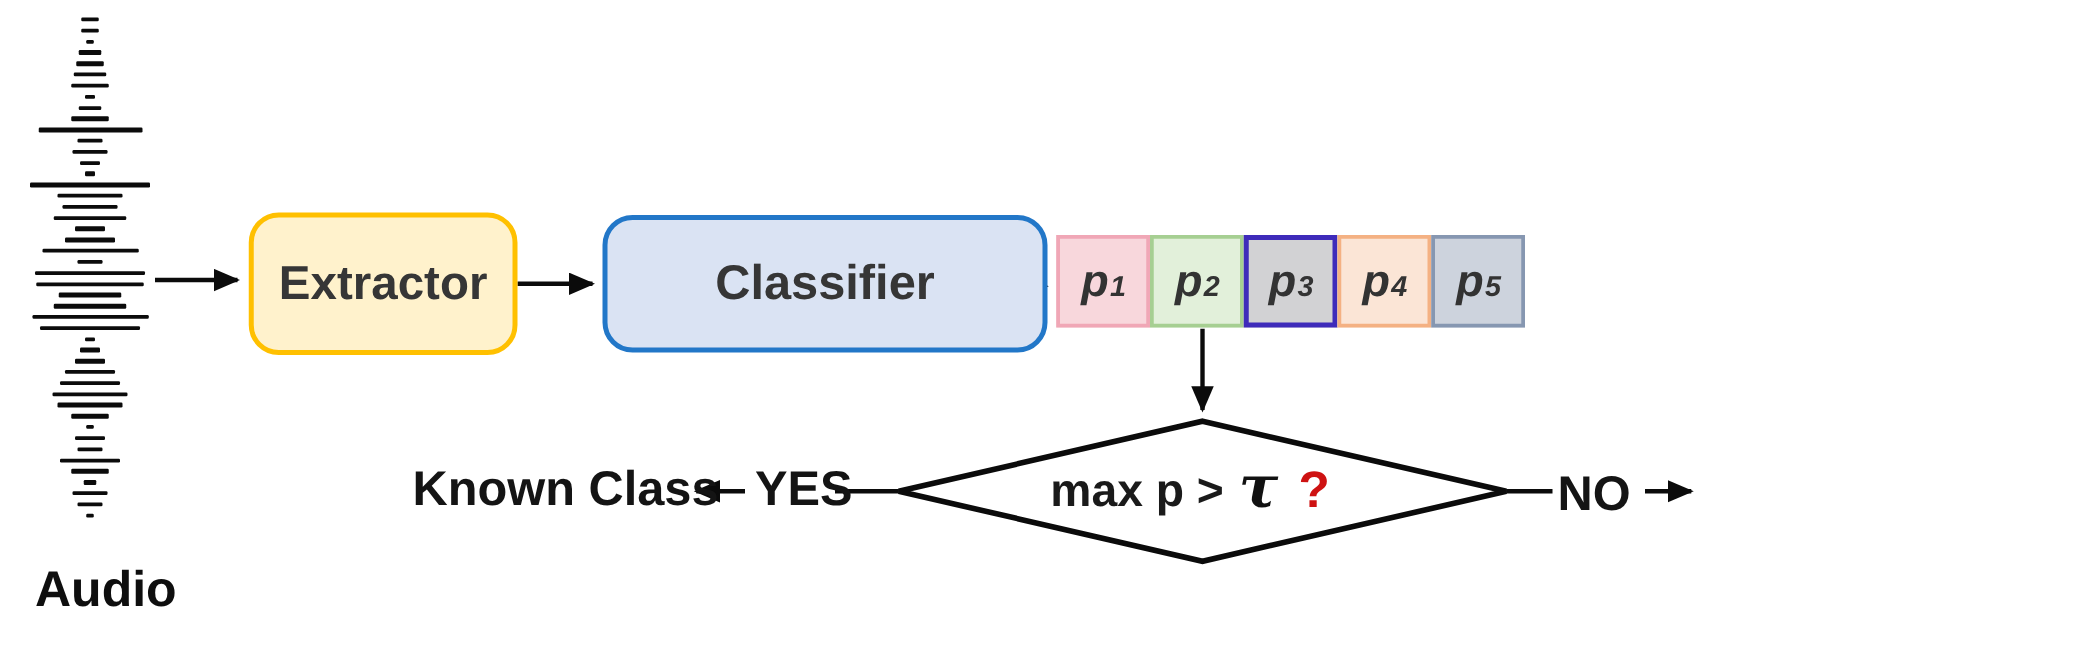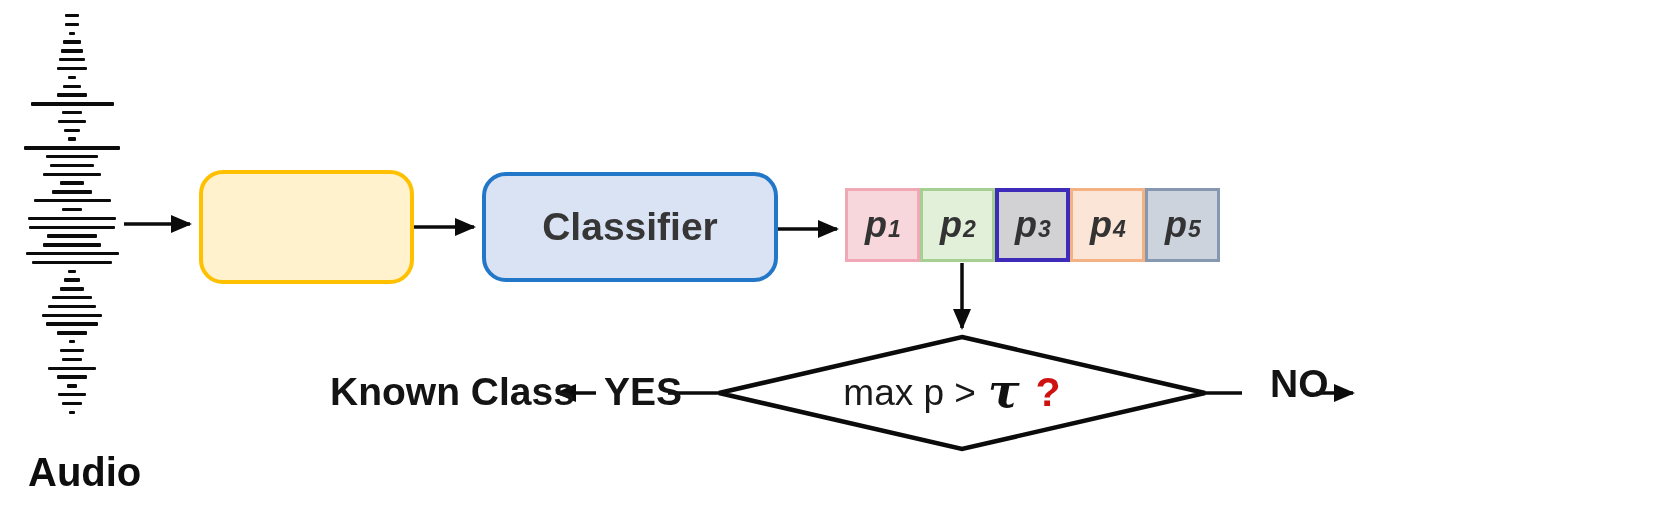--- a/index.html
+++ b/index.html
@@ -16,42 +16,42 @@
   .audio-label{
     position:absolute;left:28px;top:450px;font-size:40px;font-weight:bold;color:#0e0e0e;
   }
   
   .proc-box{
     position:absolute;box-sizing:border-box;border:4px solid;border-radius:24px;
     display:flex;align-items:center;justify-content:center;text-align:center;
     font-weight:bold;color:#363636;
   }
   .feature-box{left:199px;top:170px;width:215px;height:114px;font-size:38px;line-height:1.22;}
-  .classifier-box{left:482px;top:172px;width:296px;height:110px;font-size:39px;}
+  .classifier-box{left:482px;top:172px;width:356px;height:110px;font-size:39px;}
   
   .p-row{position:absolute;left:845px;top:188px;display:flex;}
   .p-box{
     box-sizing:border-box;width:75px;height:74px;border:3px solid;
     display:flex;align-items:center;justify-content:center;
     font-size:36px;font-weight:bold;font-style:italic;color:#333333;
   }
   .p-box:nth-child(3){border-width:4px;}
   .p-box sub{font-size:23px;font-style:italic;line-height:0;position:relative;top:4px;left:1px;}
   
   .connectors{position:absolute;left:0;top:0;width:1660px;height:525px;}
   
   .flow-label{
     position:absolute;transform:translateY(-50%);white-space:nowrap;
     font-weight:bold;font-size:39px;color:#141414;
   }
   .diamond-text{
     position:absolute;left:952px;top:392px;transform:translate(-50%,-50%);
     white-space:nowrap;display:flex;align-items:center;
   }
-  .cond-prefix{font-size:37px;font-weight:normal;color:#1a1a1a;}
+  .cond-prefix{font-size:37px;font-weight:bold;color:#1a1a1a;}
   .tau{font-family:"DejaVu Serif",serif;font-style:italic;font-weight:bold;font-size:47px;color:#111111;margin-left:12px;position:relative;top:-2px;}
   .qmark{font-size:41px;font-weight:bold;margin-left:16px;}
 </style>
 </head>
 <body>
 
 <div class="canvas">
 
   <div class="waveform">
       <div class="wave-bar" style="width: 14px;"></div>
@@ -115,20 +115,21 @@
     <line x1="962" y1="263" x2="962" y2="328" stroke="#0b0b0b" stroke-width="3.5" marker-end="url(#ah)"></line>
     <polygon points="962,337 1205,393 962,449 719,393" fill="#ffffff" stroke="#0b0b0b" stroke-width="4.5"></polygon>
     <line x1="719" y1="393" x2="668" y2="393" stroke="#0b0b0b" stroke-width="3.5"></line>
     <line x1="596" y1="393" x2="557" y2="393" stroke="#0b0b0b" stroke-width="3.5" marker-end="url(#ah)"></line>
     <line x1="1205" y1="393" x2="1242" y2="393" stroke="#0b0b0b" stroke-width="3.5"></line>
     <line x1="1316" y1="393" x2="1353" y2="393" stroke="#0b0b0b" stroke-width="3.5" marker-end="url(#ah)"></line>
   </svg>
 
   <div class="proc-box feature-box" style="background: rgb(255, 242, 204); border-color: rgb(255, 192, 0);">
     <div>
+      <div>Extractor</div>
     </div>
   </div>
 
   <div class="proc-box classifier-box" style="background: rgb(218, 227, 243); border-color: rgb(34, 119, 200);">
     <span>Classifier</span>
   </div>
 
   <div class="p-row">
     <div class="p-box" style="background: rgb(248, 215, 220); border-color: rgb(240, 167, 182);">
       <span>p</span>
@@ -153,15 +154,15 @@
   </div>
 
   <div class="diamond-text">
     <span class="cond-prefix">max p &gt;</span>
     <span class="tau">τ</span>
     <span class="qmark" style="color: rgb(206, 18, 18);">?</span>
   </div>
 
   <div class="flow-label" style="left:330px;top:392px;">Known Class</div>
   <div class="flow-label" style="left:604px;top:392px;">YES</div>
-  <div class="flow-label" style="left:1246px;top:384px;margin-left:24px;">NO</div>
+  <div class="flow-label" style="left:1246px;top:396px;">NO</div>
 
 </div>
 
 </body></html>

